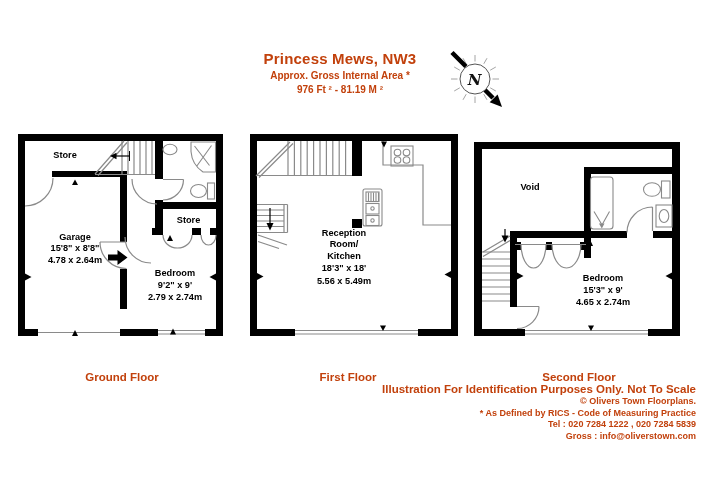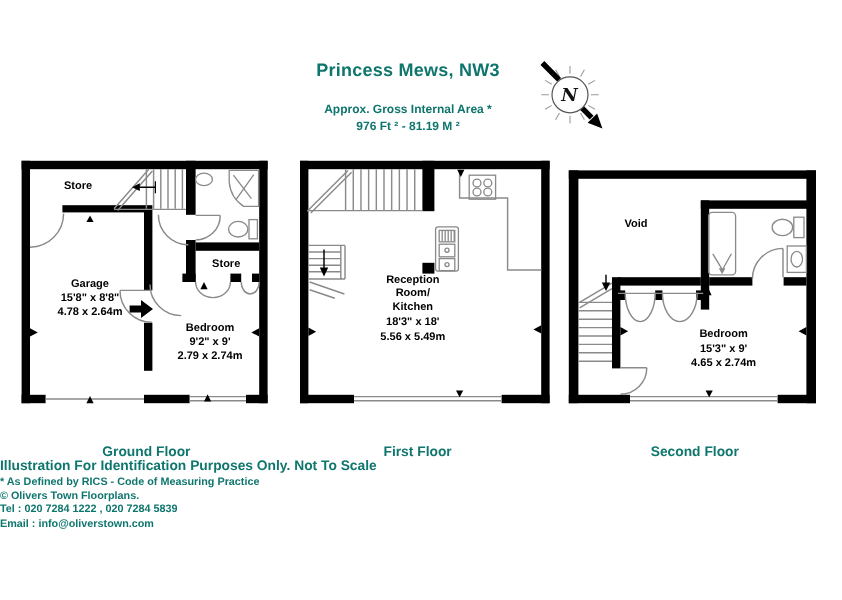--- a/index.html
+++ b/index.html
@@ -1,24 +1,24 @@
 <!DOCTYPE html>
 <html><head>
 <meta charset="utf-8">
 <style>
   html,body{margin:0;padding:0;background:#fff;}
   .page{position:relative;width:702px;height:500px;background:#fff;overflow:hidden;
-        font-family:"Liberation Sans",sans-serif;color:#0f766e;}
+        font-family:"Liberation Sans",sans-serif;color:#c2410c;}
   .hdr{position:absolute;left:170px;top:50px;width:340px;text-align:center;font-weight:bold;}
   .hdr .t1{font-size:15px;line-height:17px;letter-spacing:.2px;}
-  .hdr .t2{font-size:10px;line-height:12px;margin-top:19px;}
+  .hdr .t2{font-size:10px;line-height:12px;margin-top:3px;}
   .hdr .t3{font-size:10px;line-height:12px;margin-top:2px;}
   .hdr .t4{font-size:10.5px;line-height:12px;margin-top:2px;}
   .flabel{position:absolute;top:371px;width:180px;text-align:center;font-weight:bold;font-size:11.5px;}
-  .ftr{position:absolute;top:382px;left:0;width:696px;text-align:left;font-weight:bold;}
+  .ftr{position:absolute;top:382px;left:0;width:696px;text-align:right;font-weight:bold;}
   .ftr .f1{font-size:11.5px;line-height:14px;}
   .ftr .f2{font-size:9px;line-height:11.5px;}
   svg{position:absolute;}
   .w{fill:#000;stroke:none;}
   .thin{stroke:#8a8a8a;stroke-width:1.2;fill:none;}
   .fx{stroke:#8a8a8a;stroke-width:1.1;fill:none;}
   .tick{fill:#000;stroke:none;}
   .rtext{font-weight:bold;font-size:9.2px;fill:#000;text-anchor:middle;
          font-family:"Liberation Sans",sans-serif;}
   .ntext{font-family:"DejaVu Serif",serif;font-style:italic;font-weight:bold;
@@ -247,19 +247,19 @@
     <text class="rtext" x="603" y="293">15'3" x 9'</text>
     <text class="rtext" x="603" y="305">4.65 x 2.74m</text>
   </svg>
 
   <div class="flabel" style="left:32px">Ground Floor</div>
   <div class="flabel" style="left:489px">Second Floor</div>
   <div class="flabel" style="left:258px">First Floor</div>
 
   <div class="ftr">
     <div class="f1">Illustration For Identification Purposes Only. Not To Scale</div>
+    <div class="f2">© Olivers Town Floorplans.</div>
     <div class="f2">* As Defined by RICS - Code of Measuring Practice</div>
-    <div class="f2">© Olivers Town Floorplans.</div>
     <div class="f2">Tel : 020 7284 1222 , 020 7284 5839</div>
-    <div class="f2">Email : info@oliverstown.com</div>
+    <div class="f2">Gross : info@oliverstown.com</div>
   </div>
 
 </div>
 
 </body></html>

